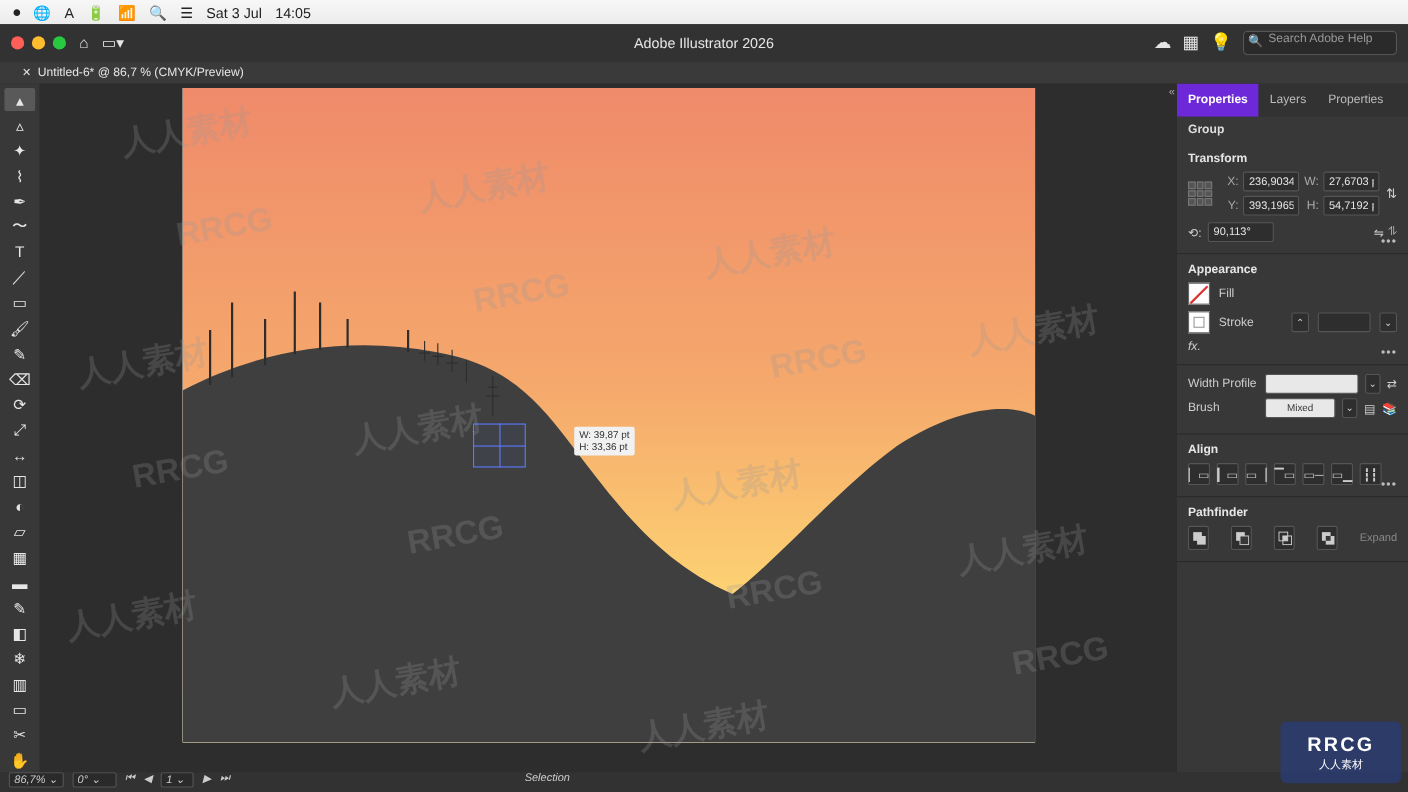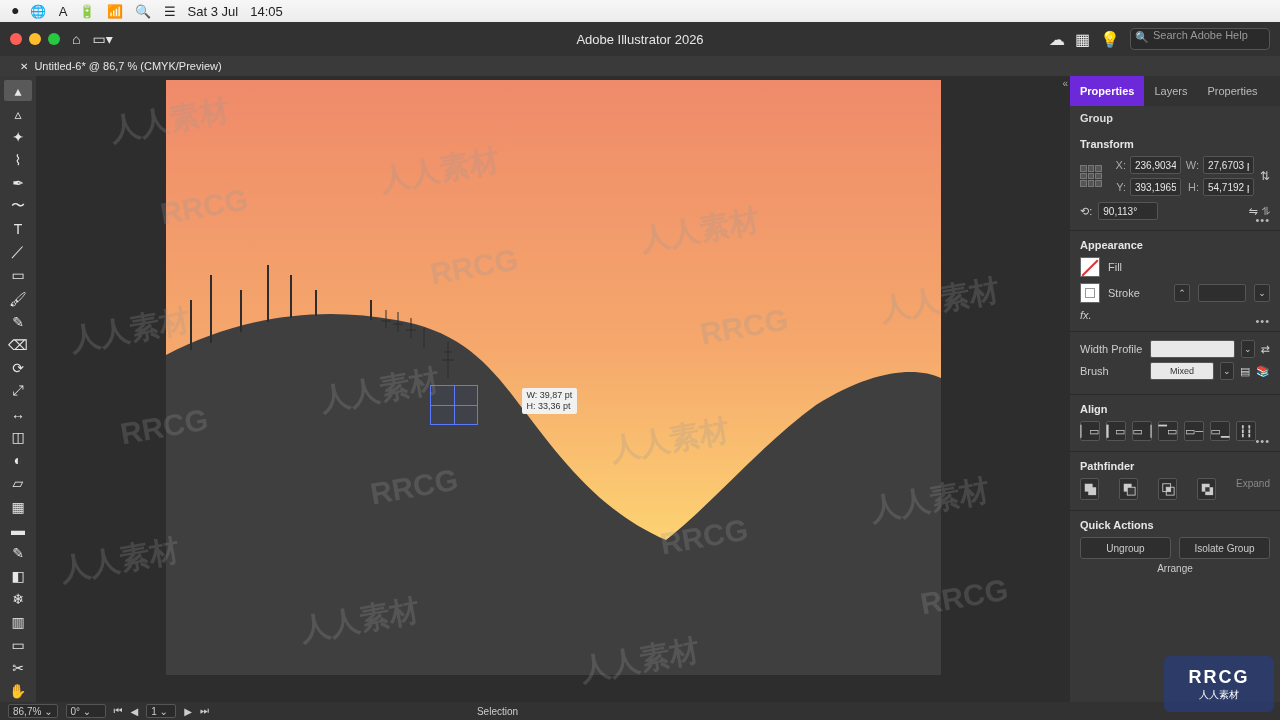--- a/index.html
+++ b/index.html
@@ -75,30 +75,30 @@
 .mini-field { background:#2e2e2e;border:1px solid #555;color:#e6e6e6;font-size:10px;height:18px;width:48px;border-radius:2px;padding:0 4px; }
 .chev-btn { width:16px;height:18px;background:#2e2e2e;border:1px solid #555;border-radius:2px;display:flex;align-items:center;justify-content:center;color:#ccc;font-size:9px;}
 .fx-row{ color:#ccc; font-style: italic; margin-top:4px; }
 .profile-row, .brush-row { display:flex; align-items:center; gap:6px; margin-bottom:4px; }
 .profile-row .plbl, .brush-row .plbl { width: 64px; color:#ccc; }
 .combo { flex:1; height:18px; background:#e8e8e8; border:1px solid #555; border-radius:2px; display:flex; align-items:center; justify-content:center; font-size:9px; color:#333; position:relative; }
 .combo-caret { width:14px;height:18px;background:#2e2e2e;border:1px solid #555;border-radius:2px;display:flex;align-items:center;justify-content:center;color:#ccc;font-size:9px;}
 .align-row { display:flex; gap:6px; margin-top: 4px; }
 .align-btn { width:20px;height:20px;background:#2e2e2e;border:1px solid #555;border-radius:2px;display:flex;align-items:center;justify-content:center;color:#ccc;font-size:11px;}
 .align-btn.first{ position:relative; }
-.pf-row { display:flex; gap:20px; margin-top:4px; align-items:flex-start; }
+.pf-row { display:flex; gap:20px; margin-top:4px; align-items:center; }
 .pf-btn { width:24px;height:22px;background:#2e2e2e;border:1px solid #555;border-radius:2px;display:flex;align-items:center;justify-content:center;color:#ccc;}
 .pf-btn svg { width:14px; height:14px; }
 .expand-btn { margin-left:auto; color:#888; font-size:10px; }
 .qa-row{ display:flex; gap:8px; margin-top:4px; }
 .qa-btn{ flex:1; height:22px; background:#2e2e2e;border:1px solid #555;border-radius:3px;display:flex;align-items:center;justify-content:center;color:#ccc;font-size:10px;}
 .arrange-link{ text-align:center; color:#ccc; font-size:10px; margin-top:4px; }
 
 
-.status-bar { height: 18px; background: #323232; color: #ccc; font-size: 10px; display:flex; align-items:center; padding: 0 8px; gap: 8px; }
+.status-bar { height: 18px; background: #323232; color: #ccc; font-size: 10px; display:flex; padding: 0 8px; gap: 8px; font-style: italic; }
 .status-bar .fld { background:#2a2a2a;border:1px solid #555;height:14px;padding:0 4px;border-radius:2px;display:flex;align-items:center; min-width:40px;}
 .status-bar .sel-label { margin-left: 260px; }
 
 
 .watermark { position:absolute; color: rgba(150,150,150,0.25); font-size:30px; font-weight:700; pointer-events:none; transform: rotate(-10deg); }
 .rrcg-badge { position:absolute; right:6px; bottom:8px; width:110px; height:56px; background: rgba(40,60,120,0.75); border-radius:6px; display:flex; flex-direction:column; align-items:center; justify-content:center; color:#fff; font-size:10px; pointer-events:none; }
 .rrcg-badge .logo { font-size:18px; font-weight:700; letter-spacing:2px; }
 
 .flip-icons { margin-left:auto; display:flex; gap:4px; color:#ccc; }
 .link-icon { color:#ccc; font-size:12px; }
@@ -341,28 +341,20 @@
             <svg viewBox="0 0 16 16">
               <rect x="2" y="2" width="9" height="9" fill="#ccc"></rect>
               <rect x="6" y="6" width="9" height="9" fill="#ccc"></rect>
               <rect x="6" y="6" width="5" height="5" fill="#383838"></rect>
             </svg>
           </div>
         <span class="expand-btn">Expand</span>
       </div>
     </div>
 
-    <div class="panel-section" style="border-bottom:none">
-      <h4>Quick Actions</h4>
-      <div class="qa-row">
-        <div class="qa-btn">Ungroup</div>
-        <div class="qa-btn">Isolate Group</div>
-      </div>
-      <div class="arrange-link">Arrange</div>
-    </div>
   </div>
 </div>
 
 <div class="status-bar">
   <div class="fld"><span>86,7%</span>&nbsp;⌄</div>
   <div class="fld"><span>0°</span>&nbsp;⌄</div>
   <span>⏮</span>
   <span>◀</span>
   <div class="fld" style="min-width:30px"><span>1</span>&nbsp;⌄</div>
   <span>▶</span>

